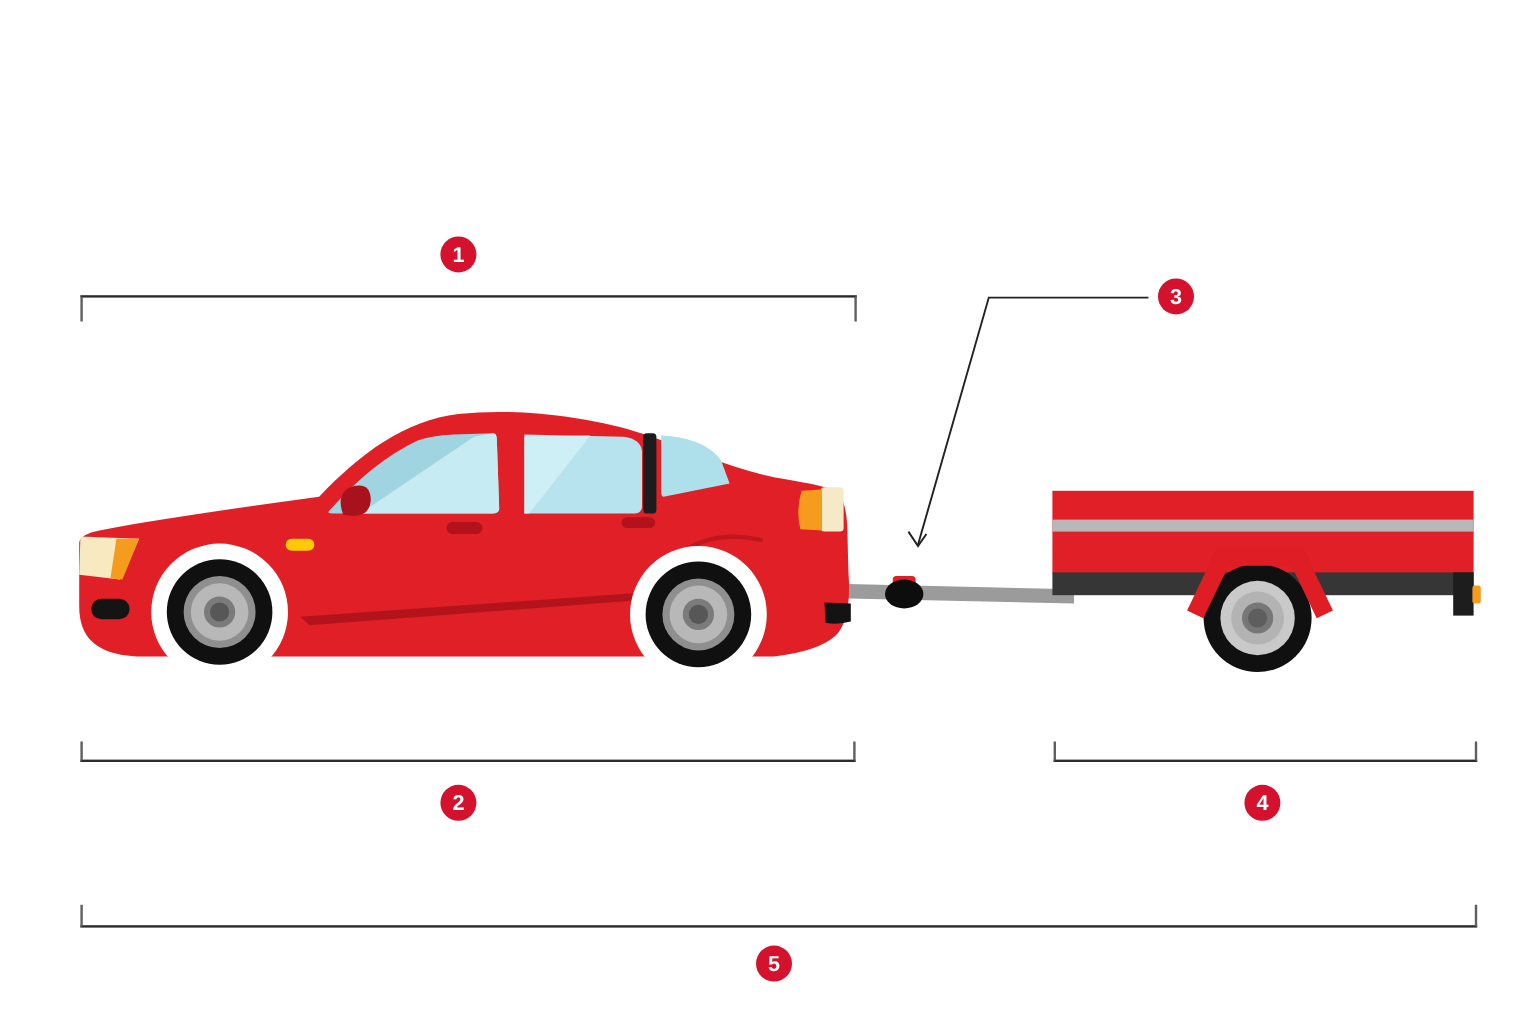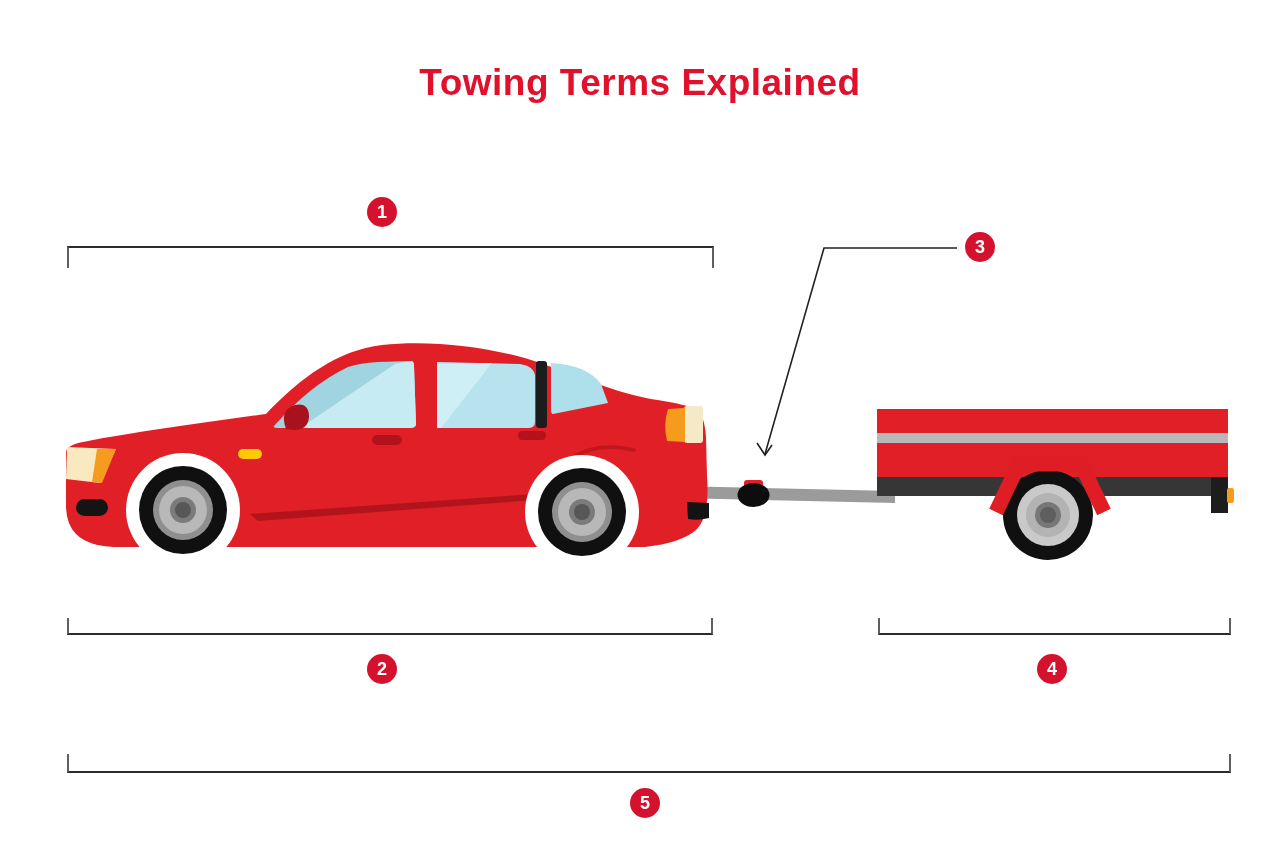--- a/index.html
+++ b/index.html
@@ -28,21 +28,20 @@
     background:#d5122e;color:#ffffff;text-align:center;
     font-size:18px;font-weight:bold;line-height:30px;
   }
   svg{position:absolute;left:0;top:0;}
 </style>
 </head>
 <body>
 
 <div class="canvas">
 
-  <h1 class="title">Towing Terms Explained</h1>
 
   <svg width="1280" height="861" viewBox="0 0 1280 861">
 
     <g>
       <polyline points="957,248 824,248 765,454" fill="none" stroke="#222222" stroke-width="1.6"></polyline>
       <polyline points="757,443 765,455 772,445" fill="none" stroke="#222222" stroke-width="1.6"></polyline>
     </g>
 
     <polygon points="698,486.5 895,491 895,503 698,498.5" fill="#9b9b9b"></polygon>
 

